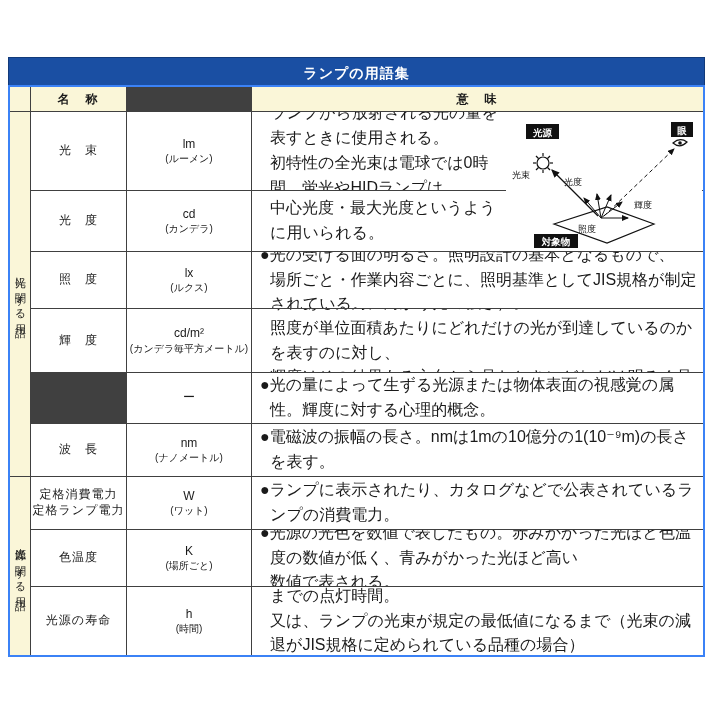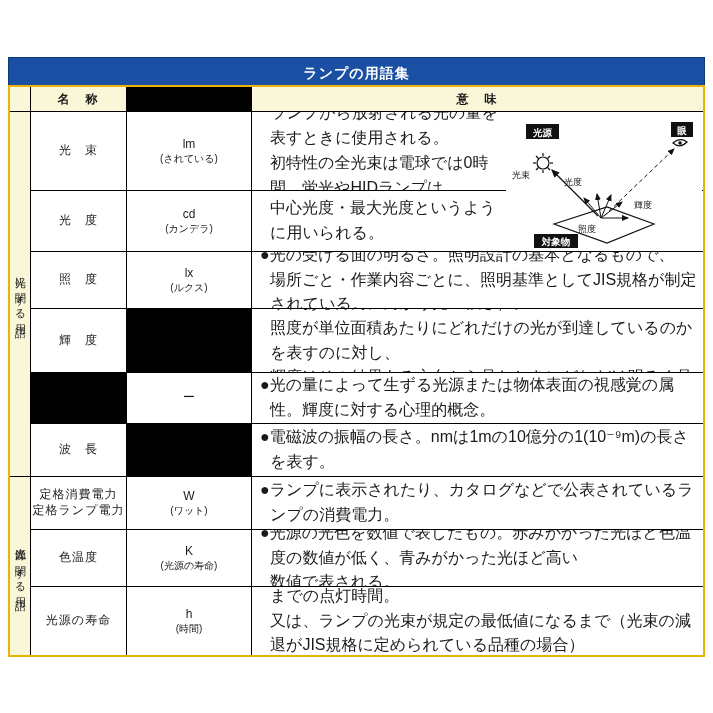--- a/index.html
+++ b/index.html
@@ -9,21 +9,21 @@
   
   .titlebar{position:absolute;left:8px;top:57px;width:697px;height:34px;
     background:#1a4fa3;border:1px solid #123a7a;box-sizing:border-box;
     display:flex;align-items:center;justify-content:center;}
   .titlebar span{color:#ffffff;font-weight:bold;font-size:14px;letter-spacing:1px;}
 
   
   .tbl{position:absolute;left:8px;top:85px;width:697px;
     display:grid;grid-template-columns:20px 95px 124px 1fr;
     grid-template-rows:24px 78px 60px 56px 63px 50px 52px 52px 56px 68px;
-    gap:1px;background:#000000;border:2px solid #eab308;box-sizing:border-box;}
+    gap:1px;background:#404040;border:2px solid #3b82f6;box-sizing:border-box;}
   .cell{background:#ffffff;display:flex;align-items:center;justify-content:center;
     box-sizing:border-box;overflow:hidden;}
   .cream{background:#faf6d8;}
   .hdr{font-size:12px;font-weight:bold;letter-spacing:2px;}
   .side{writing-mode:vertical-rl;text-orientation:upright;font-size:11px;
     letter-spacing:2px;justify-content:center;}
   .name{font-size:12px;letter-spacing:1px;white-space:pre-line;text-align:center;line-height:1.3;}
   .unit{font-size:12px;line-height:1.3;flex-direction:column;}
   .unit .kana{font-size:10px;}
   .meaning{justify-content:flex-start;}
@@ -54,21 +54,21 @@
     <div class="cell cream hdr" style="grid-column:2;grid-row:1;">名　称</div>
     <div class="cell cream hdr" style="grid-column:3;grid-row:1;margin-top:40px;">単　位</div>
     <div class="cell cream hdr" style="grid-column:4;grid-row:1;">意　味</div>
 
     <div class="cell cream side" style="grid-column:1;grid-row:2/8;">光に関する用語</div>
     <div class="cell cream side" style="grid-column:1;grid-row:8/11;">光源に関する用語</div>
 
     <div class="cell name" style="grid-column:2;grid-row:2;">光　束</div>
     <div class="cell unit" style="grid-column:3;grid-row:2;">
       <span>lm</span>
-      <span class="kana">(されている)</span>
+      <span class="kana">(ルーメン)</span>
     </div>
     <div class="cell meaning narrow" style="grid-column:4;grid-row:2;">
       <div class="txt">●光の量（1秒間に放射される光の総和）。
 ランプから放射される光の量を表すときに使用される。
 初特性の全光束は電球では0時間、蛍光やHIDランプは
 100時間 点灯後の光束が表示される。</div>
     </div>
 
     <div class="cell name" style="grid-column:2;grid-row:3;">光　度</div>
     <div class="cell unit" style="grid-column:3;grid-row:3;">
@@ -86,53 +86,61 @@
       <span>lx</span>
       <span class="kana">(ルクス)</span>
     </div>
     <div class="cell meaning" style="grid-column:4;grid-row:4;">
       <div class="txt">●光の受ける面の明るさ。照明設計の基本となるもので、
 場所ごと・作業内容ごとに、照明基準としてJIS規格が制定
 されている。</div>
     </div>
 
     <div class="cell name" style="grid-column:2;grid-row:5;">輝　度</div>
+    <div class="cell unit" style="grid-column:3;grid-row:5;">
+      <span>cd/m²</span>
+      <span class="kana">(カンデラ毎平方メートル)</span>
+    </div>
     <div class="cell meaning" style="grid-column:4;grid-row:5;">
       <div class="txt">●ある方向から見た、ものの輝きの強さ（単位正射面積より、ある方向に向かう光の強さ）。
 照度が単位面積あたりにどれだけの光が到達しているのかを表すのに対し、
 輝度はその結果ある方向から見たときにどれだけ明るく見えるかを表す。</div>
     </div>
 
     <div class="cell unit" style="grid-column:3;grid-row:6;">
       <span>ー</span>
       <span class="kana"></span>
     </div>
     <div class="cell meaning" style="grid-column:4;grid-row:6;">
       <div class="txt">●光の量によって生ずる光源または物体表面の視感覚の属性。輝度に対する心理的概念。</div>
     </div>
 
     <div class="cell name" style="grid-column:2;grid-row:7;">波　長</div>
+    <div class="cell unit" style="grid-column:3;grid-row:7;">
+      <span>nm</span>
+      <span class="kana">(ナノメートル)</span>
+    </div>
     <div class="cell meaning" style="grid-column:4;grid-row:7;">
       <div class="txt">●電磁波の振幅の長さ。nmは1mの10億分の1(10⁻⁹m)の長さを表す。</div>
     </div>
 
     <div class="cell name" style="grid-column:2;grid-row:8;">定格消費電力
 定格ランプ電力</div>
     <div class="cell unit" style="grid-column:3;grid-row:8;">
       <span>W</span>
       <span class="kana">(ワット)</span>
     </div>
     <div class="cell name" style="grid-column:2;grid-row:9;">色温度</div>
 
     <div class="cell meaning" style="grid-column:4;grid-row:8;">
       <div class="txt">●ランプに表示されたり、カタログなどで公表されているランプの消費電力。</div>
     </div>
     <div class="cell unit" style="grid-column:3;grid-row:9;">
       <span>K</span>
-      <span class="kana">(光源の寿命)</span>
+      <span class="kana">(場所ごと)</span>
     </div>
     <div class="cell meaning" style="grid-column:4;grid-row:9;">
       <div class="txt">●光源の光色を数値で表したもの。赤みがかった光ほど色温度の数値が低く、青みがかった光ほど高い
 数値で表される。</div>
     </div>
 
     <div class="cell name" style="grid-column:2;grid-row:10;">光源の寿命</div>
     <div class="cell unit" style="grid-column:3;grid-row:10;">
       <span>h</span>
       <span class="kana">(時間)</span>

